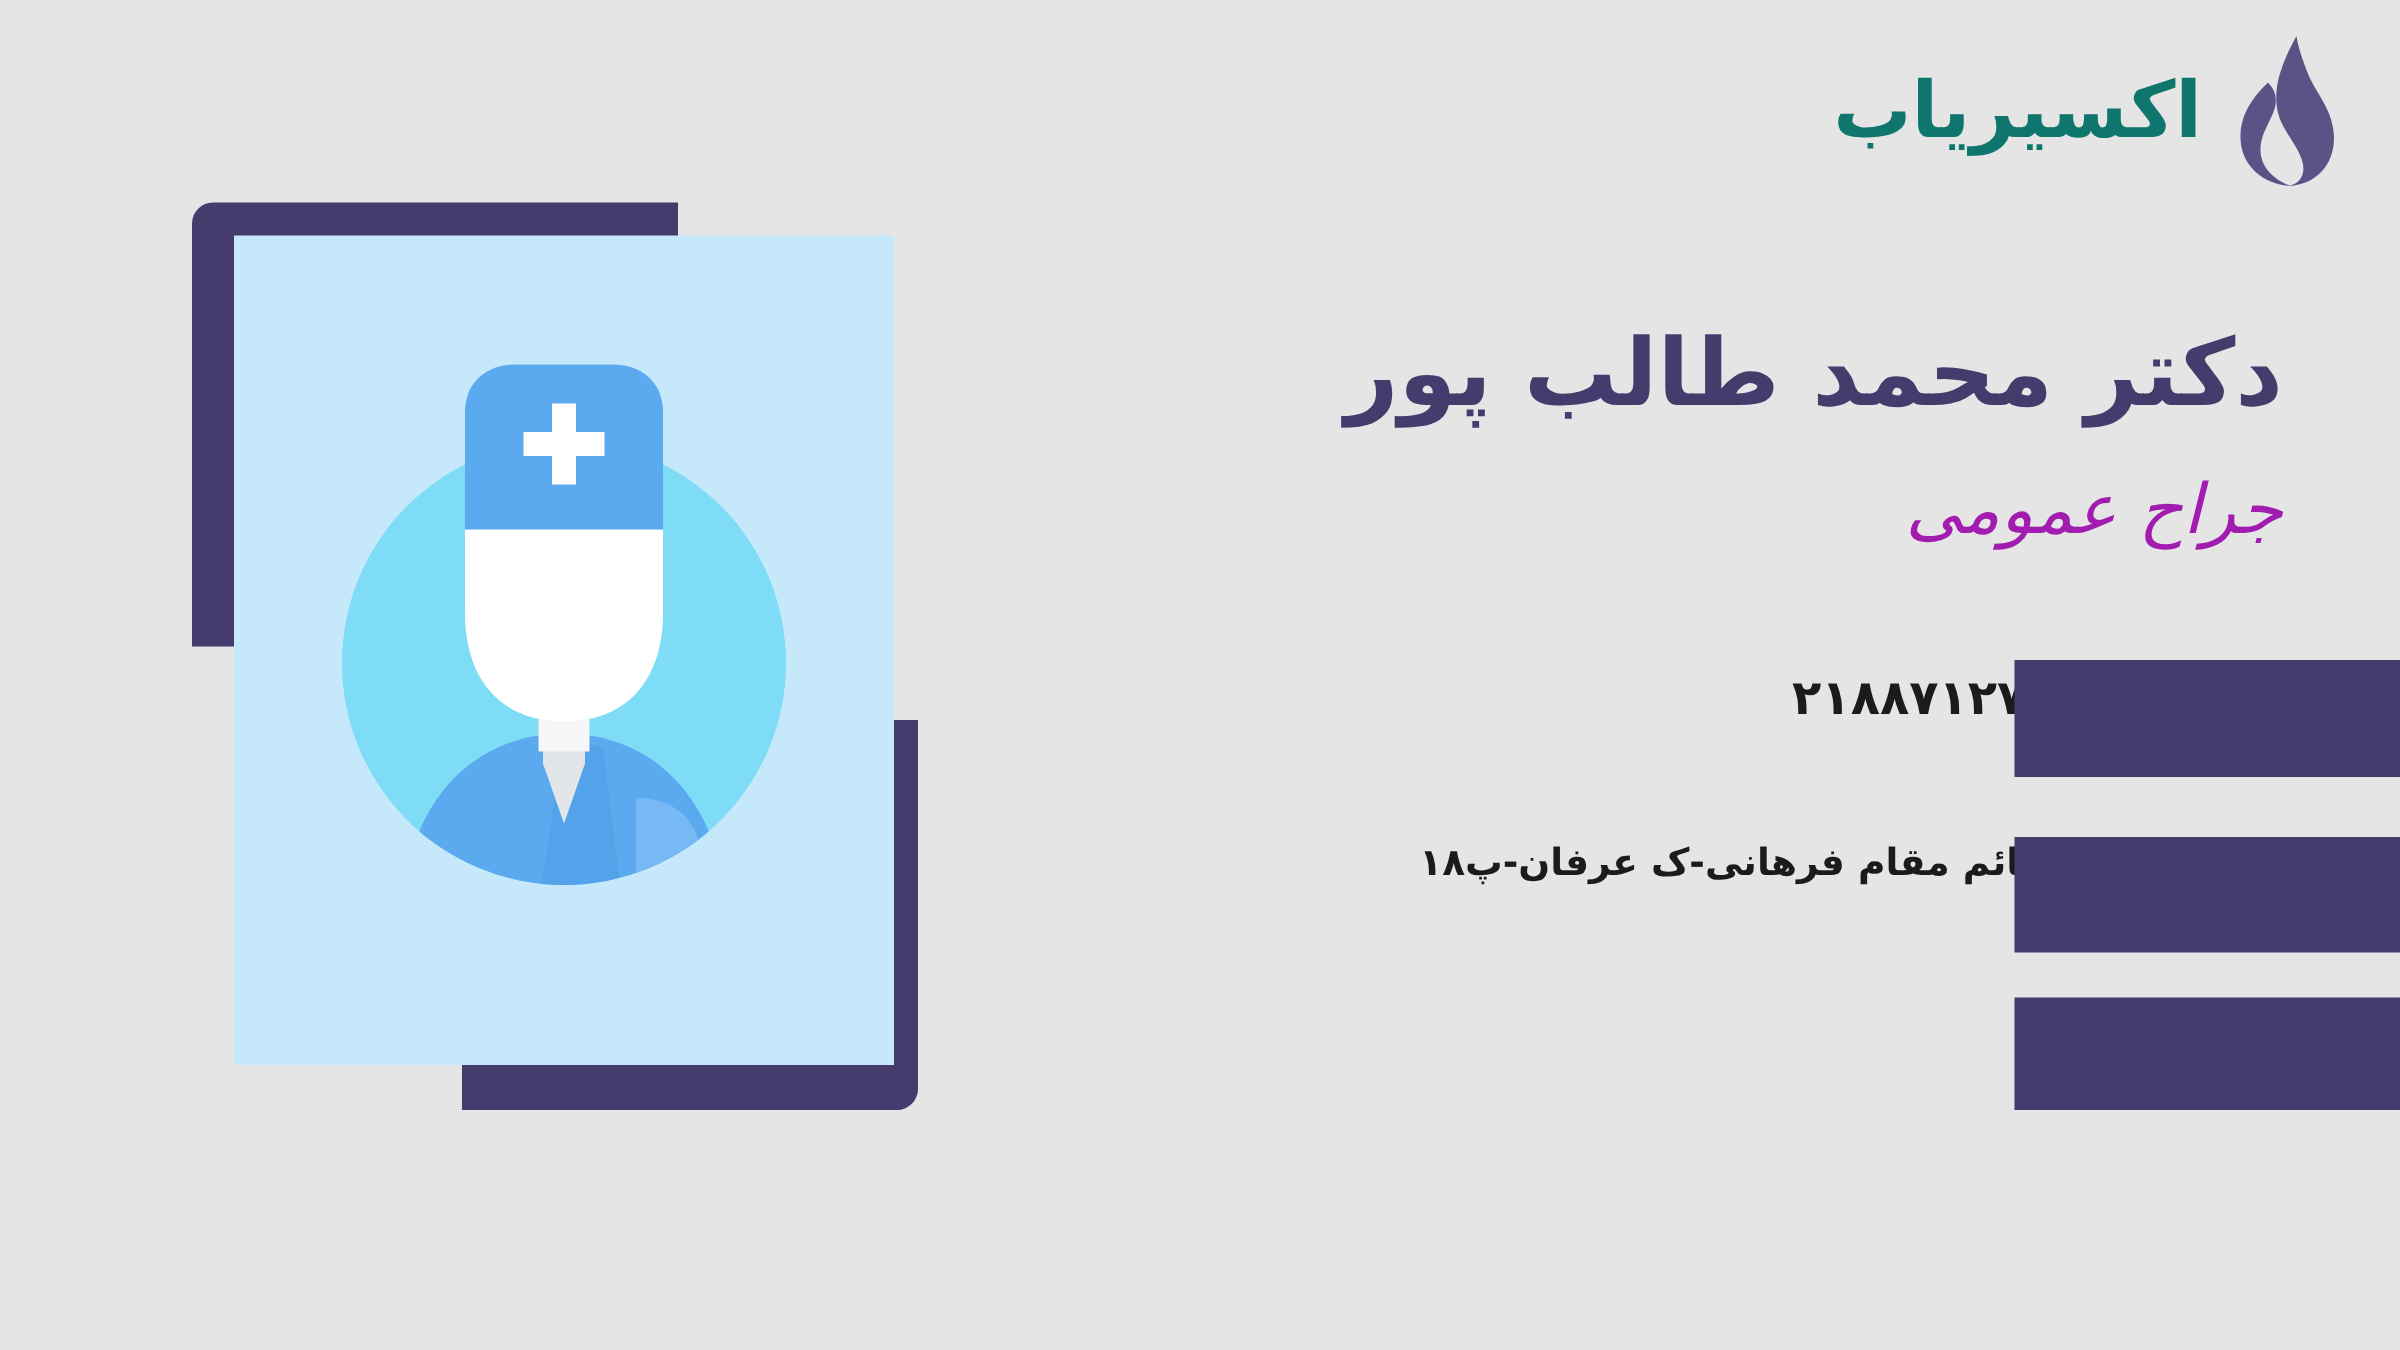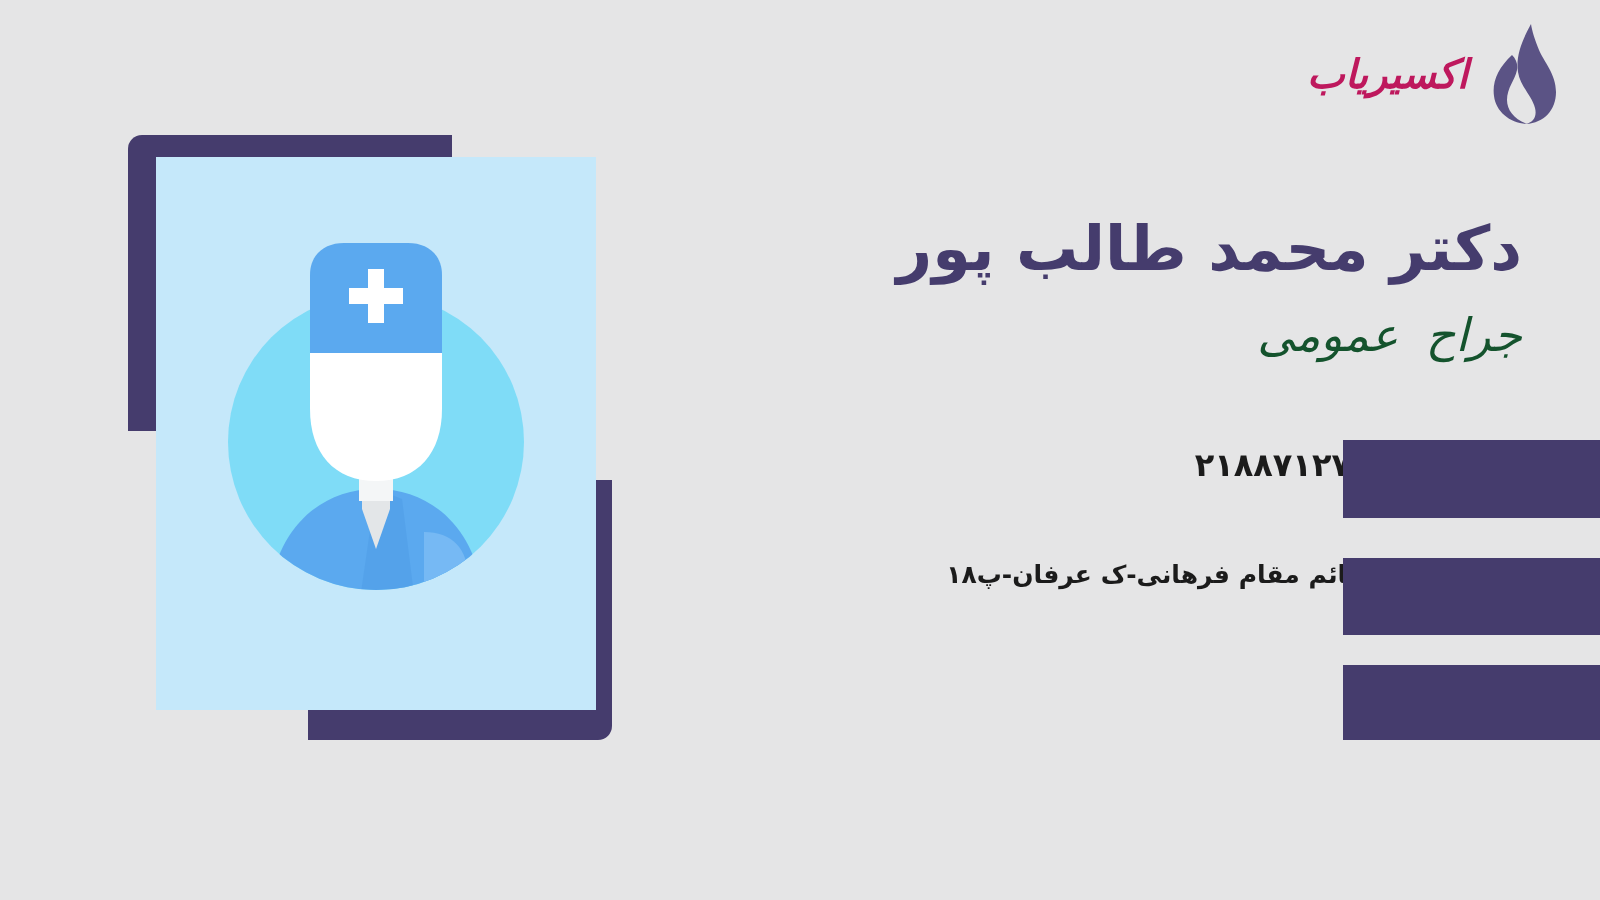--- a/index.html
+++ b/index.html
@@ -26,28 +26,27 @@
   
   .brand {
     position: absolute;
     right: 40px;
     top: 22px;
     display: flex;
     align-items: center;
     gap: 14px;
   }
   .brand-wordmark {
-    font-size: 40px;
+    font-size: 52px;
     font-weight: 700;
-    color: #be185d;
+    color: #0f766e;
     direction: rtl;
     line-height: 1;
     letter-spacing: 1px;
     white-space: nowrap;
-    font-style: italic;
   }
   .brand-flame {
     width: 78px;
     height: 104px;
     display: block;
   }
 
   
   .illus-wrap {
     position: absolute;
@@ -106,23 +105,22 @@
     color: #453c6d;
     line-height: 1.2;
     margin: 0;
     white-space: nowrap;
   }
   .doctor-specialty {
     margin: 26px 0 0 0;
     font-size: 46px;
     font-style: italic;
     font-weight: 500;
-    color: #14532d;
+    color: #a21caf;
     line-height: 1.2;
-    font-family: Liberation Mono, monospace;
   }
 
   .contact-row {
     position: absolute;
     direction: rtl;
     text-align: right;
     color: #1b1b1b;
     font-weight: 700;
     white-space: nowrap;
   }

